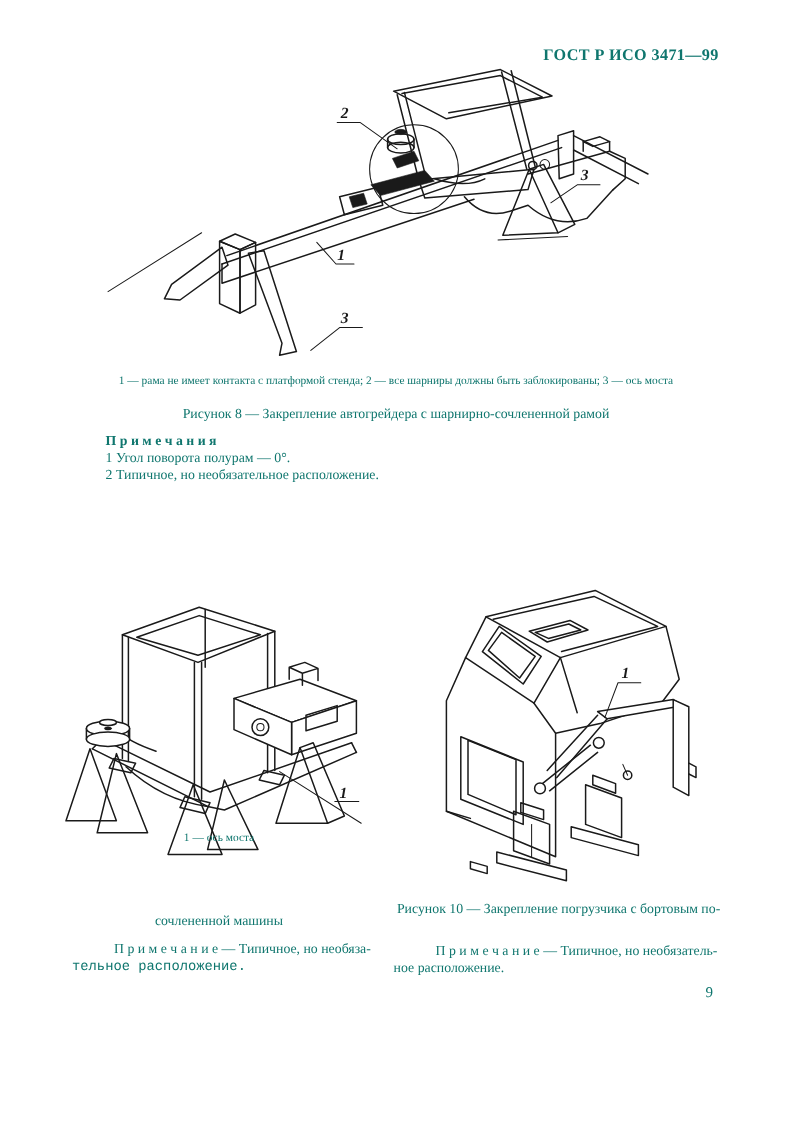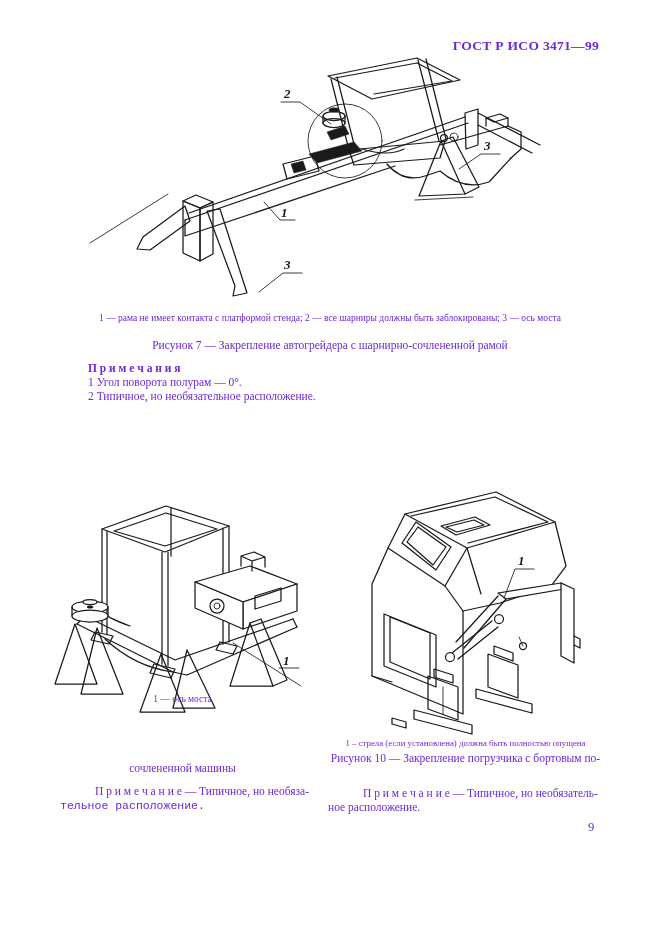--- a/index.html
+++ b/index.html
@@ -1,18 +1,18 @@
 <!DOCTYPE html>
 <html><head>
 <meta charset="utf-8">
 <style>
   html,body{margin:0;padding:0;background:#e8e8e8;}
   .page{
     position:relative;width:661px;height:936px;background:#ffffff;
-    font-family:"Liberation Serif","DejaVu Serif",serif;color:#6d28d9;overflow:hidden;
+    font-family:"Liberation Serif","DejaVu Serif",serif;color:#0f766e;overflow:hidden;
   }
   .abs{position:absolute;}
   .doc-code{font-weight:bold;font-size:13.5px;letter-spacing:.3px;}
   .legend{font-size:9.5px;text-align:center;white-space:nowrap;}
   .legend-sm{font-size:8.8px;text-align:center;white-space:nowrap;}
   .caption{font-size:11.5px;text-align:center;white-space:nowrap;}
   .note-line{font-size:11.5px;white-space:nowrap;}
   .page-num{font-size:12.5px;}
   svg{display:block;}
   svg text.callout{font-family:"Liberation Serif",serif;font-style:italic;font-weight:bold;font-size:13px;fill:#1a1a1a;}
@@ -109,21 +109,21 @@
       <path class="ln fine" d="M207,167 H192 L176,149"></path>
     </g>
 
     <g>
       <text class="callout" x="196" y="216">3</text>
       <path class="ln fine" d="M214,220 H195 L171,239"></path>
     </g>
   </svg>
 
   <div class="abs legend" style="left:60px;top:313px;width:540px;">1 — рама не имеет контакта с платформой стенда; 2 — все шарниры должны быть заблокированы; 3 — ось моста</div>
-  <div class="abs caption" style="left:60px;top:339px;width:540px;">Рисунок 7 — Закрепление автогрейдера с шарнирно-сочлененной рамой</div>
+  <div class="abs caption" style="left:60px;top:339px;width:540px;">Рисунок 8 — Закрепление автогрейдера с шарнирно-сочлененной рамой</div>
 
   <div class="abs note-line" style="left:88px;top:362px;font-weight:bold;">П р и м е ч а н и я</div>
   <div class="abs note-line" style="left:88px;top:376px;">1 Угол поворота полурам — 0°.</div>
   <div class="abs note-line" style="left:88px;top:390px;">2 Типичное, но необязательное расположение.</div>
 
   <svg class="abs" style="left:45px;top:496px;" width="280" height="230" viewBox="0 0 280 230">
     <defs>
       <pattern id="h9" width="4" height="3" patternUnits="userSpaceOnUse">
         <path d="M0,1.5 H4" stroke="#1a1a1a" stroke-width="0.8"></path>
       </pattern>
@@ -237,20 +237,19 @@
       <path class="ln" d="M66,224 L124,239 L124,248 L66,233 Z" fill="url(#h10)"></path>
       <path class="ln fine" d="M95,201 L95,228" stroke="#fff"></path>
     </g>
 
     <g>
       <text class="callout" x="170" y="79">1</text>
       <path class="ln fine" d="M186,83 H167 L156,112"></path>
     </g>
   </svg>
 
-  <div class="abs legend-sm" style="left:328px;top:738px;width:275px;">1 – стрела (если установлена) должна быть полностью опущена</div>
   <div class="abs caption" style="left:328px;top:752px;width:275px;">Рисунок 10 — Закрепление погрузчика с бортовым по-</div>
   <div class="abs note-line" style="left:363px;top:787px;">П р и м е ч а н и е — Типичное, но необязатель-</div>
   <div class="abs note-line" style="left:328px;top:801px;">ное расположение.</div>
 
   <div class="abs page-num" style="left:588px;top:820px;">9</div>
 
 </div>
 
 </body></html>

